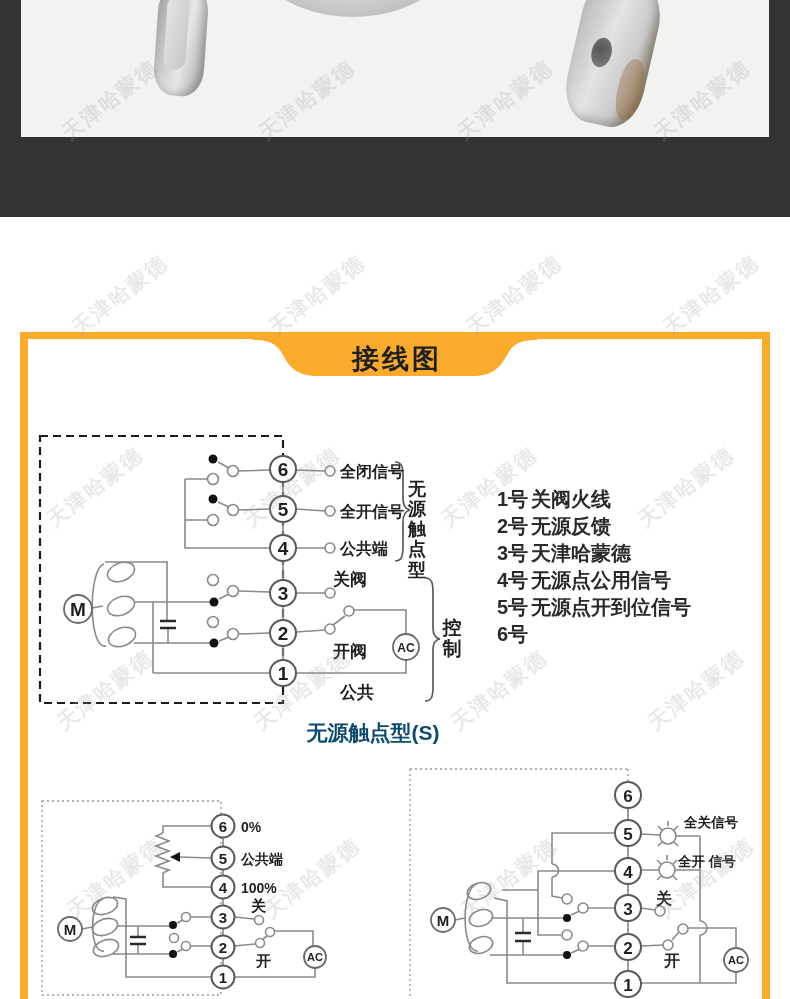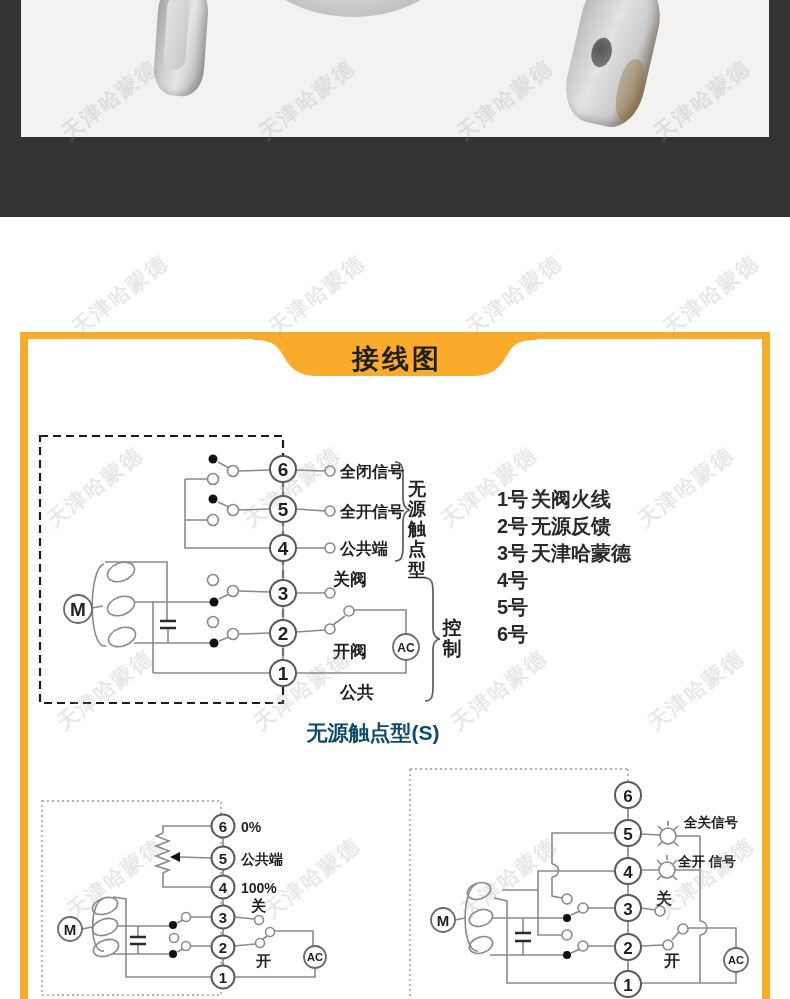--- a/index.html
+++ b/index.html
@@ -337,23 +337,25 @@
     <div class="legend-row">
         <span class="legend-no">2号</span>
         <span>无源反馈</span>
       </div>
     <div class="legend-row">
         <span class="legend-no">3号</span>
         <span>天津哈蒙德</span>
       </div>
     <div class="legend-row">
         <span class="legend-no">4号</span>
+        <span>无源点公用信号</span>
       </div>
     <div class="legend-row">
         <span class="legend-no">5号</span>
+        <span>无源点开到位信号</span>
       </div>
     <div class="legend-row">
         <span class="legend-no">6号</span>
       </div>
   </div>
 
   <div class="caption">无源触点型(S)</div>
 
   <div>
     <span class="wm" style="left:110px;top:100px;">天津哈蒙德</span>

